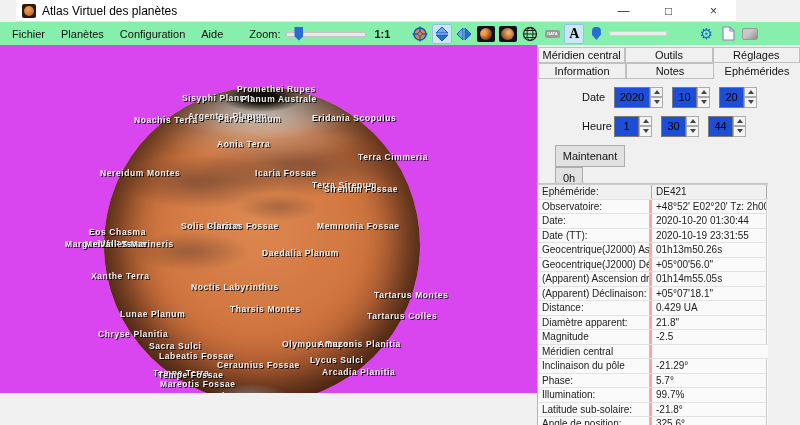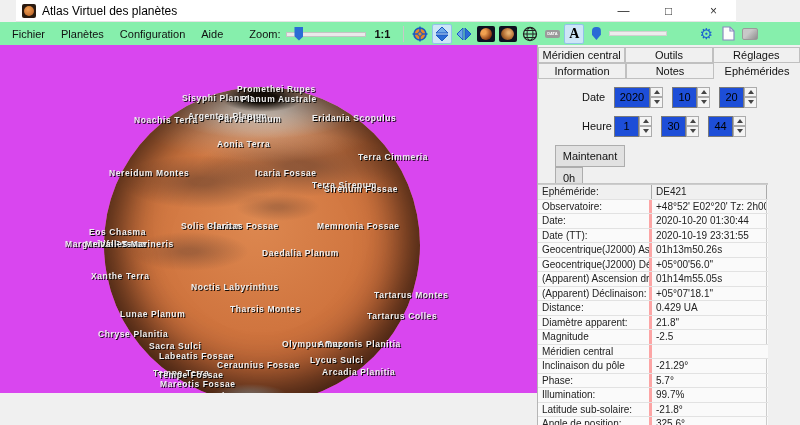--- a/index.html
+++ b/index.html
@@ -191,21 +191,21 @@
     <div id="labels">
         <span class="mlabel" style="left: 237px; top: 39px;">Promethei Rupes</span>
         <span class="mlabel" style="left: 182px; top: 48px;">Sisyphi Planum</span>
         <span class="mlabel" style="left: 241px; top: 49px;">Planum Australe</span>
         <span class="mlabel" style="left: 188px; top: 66px;">Argentea Planum</span>
         <span class="mlabel" style="left: 218px; top: 69px;">Parva Planum</span>
         <span class="mlabel" style="left: 134px; top: 70px;">Noachis Terra</span>
         <span class="mlabel" style="left: 312px; top: 68px;">Eridania Scopulus</span>
         <span class="mlabel" style="left: 217px; top: 94px;">Aonia Terra</span>
         <span class="mlabel" style="left: 358px; top: 107px;">Terra Cimmeria</span>
-        <span class="mlabel" style="left: 109px; top: 123px;">Nereidum Montes</span>
+        <span class="mlabel" style="left: 100px; top: 123px;">Nereidum Montes</span>
         <span class="mlabel" style="left: 255px; top: 123px;">Icaria Fossae</span>
         <span class="mlabel" style="left: 312px; top: 135px;">Terra Sirenum</span>
         <span class="mlabel" style="left: 324px; top: 139px;">Sirenum Fossae</span>
         <span class="mlabel" style="left: 89px; top: 182px;">Eos Chasma</span>
         <span class="mlabel" style="left: 181px; top: 176px;">Solis Planum</span>
         <span class="mlabel" style="left: 207px; top: 176px;">Claritas Fossae</span>
         <span class="mlabel" style="left: 317px; top: 176px;">Memnonia Fossae</span>
         <span class="mlabel" style="left: 65px; top: 194px;">Margaritifer Terra</span>
         <span class="mlabel" style="left: 85px; top: 194px;">Melas Fossae</span>
         <span class="mlabel" style="left: 100px; top: 194px;">Valles Marineris</span>

